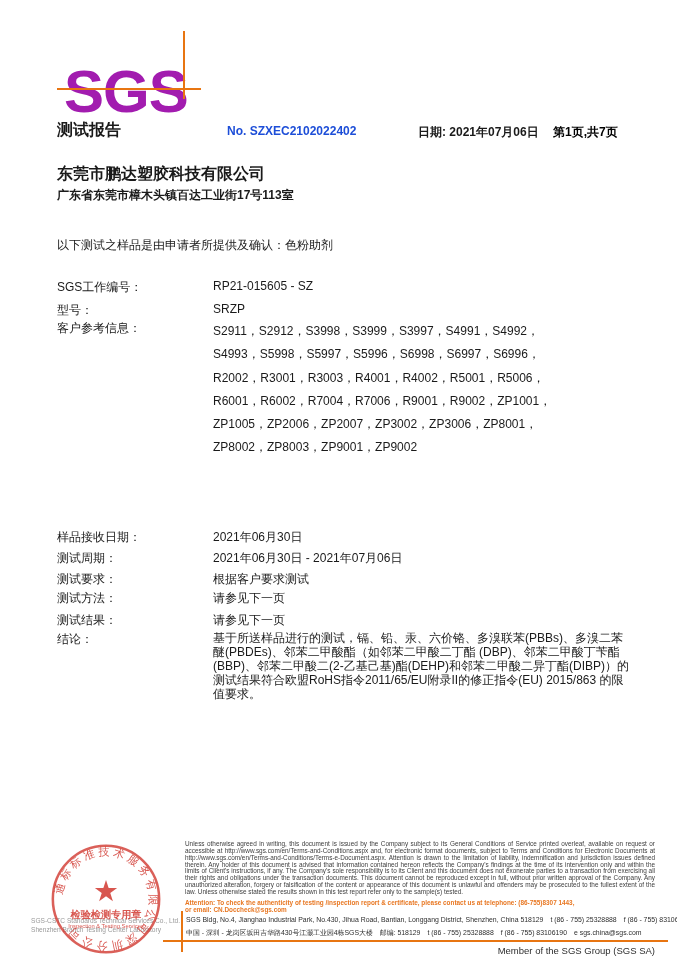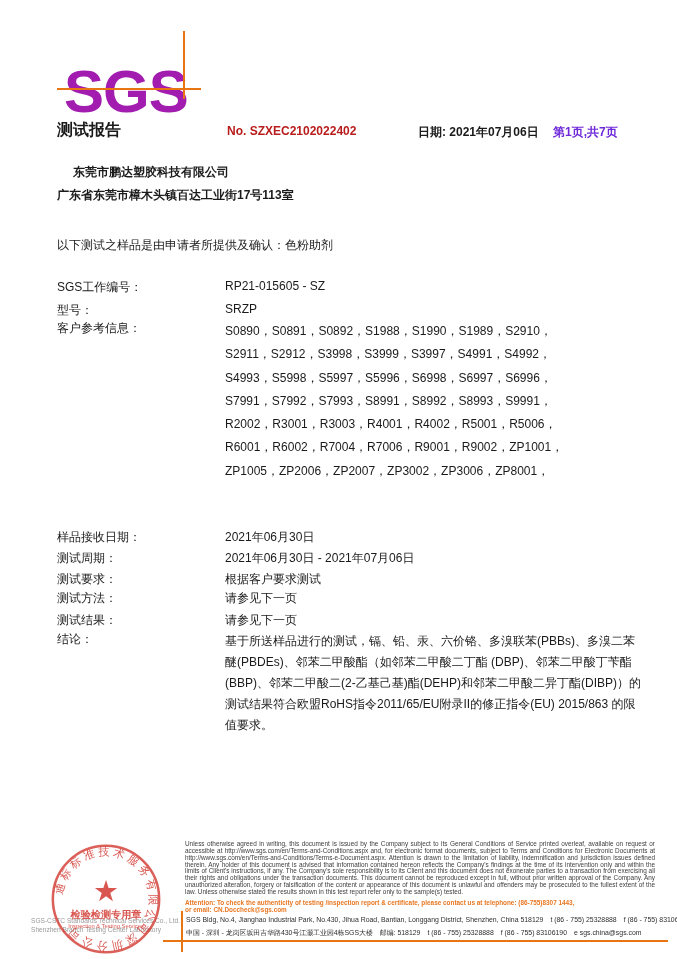--- a/index.html
+++ b/index.html
@@ -8,34 +8,34 @@
   .page { position:relative; width:677px; height:959px; background:#fff; overflow:hidden; }
 
   
   .logo-text { position:absolute; left:64px; top:30px; font-size:60px; line-height:58px;
                font-weight:800; letter-spacing:-1px; color:#a21caf;margin-top:33px; }
   .rule-h { position:absolute; left:57px; top:88px; width:144px; height:2px; background:#e87511; }
   .rule-v { position:absolute; left:183px; top:31px; width:2px; height:68px; background:#e87511; }
 
   .title-row { position:absolute; left:0; top:120px; width:677px; height:22px; }
   .report-title { position:absolute; left:57px; top:0; font-size:16px; font-weight:bold; color:#1a1a1a; }
-  .report-no   { position:absolute; left:227px; top:4px; font-size:12px; font-weight:bold; color:#b91c1c; }
+  .report-no   { position:absolute; left:227px; top:4px; font-size:12px; font-weight:bold; color:#1d4ed8; }
   .report-date { position:absolute; left:418px; top:4px; font-size:12px; font-weight:bold; color:#1a1a1a; }
-  .report-page { position:absolute; left:553px; top:4px; font-size:12px; font-weight:bold; color:#6d28d9; }
+  .report-page { position:absolute; left:553px; top:4px; font-size:12px; font-weight:bold; color:#000000; }
 
-  .applicant-name    { position:absolute; left:57px; top:164px; font-size:12px; font-weight:bold; color:#1a1a1a;margin-left:16px; }
+  .applicant-name    { position:absolute; left:57px; top:164px; font-size:16px; font-weight:bold; color:#1a1a1a; }
   .applicant-address { position:absolute; left:57px; top:187px; font-size:12px; font-weight:bold; color:#1a1a1a; }
 
   
   .intro { position:absolute; left:57px; top:237px; font-size:12px; color:#1a1a1a; }
   .frow  { position:absolute; left:57px; width:590px; font-size:12px; color:#1a1a1a; }
   .frow .lbl { position:absolute; left:0; top:0; }
-  .frow .val { position:absolute; left:168px; top:0; }
+  .frow .val { position:absolute; left:156px; top:0; }
   .refs { line-height:23.3px; }
-  .conclusion-val { width:418px; line-height:21px; }
+  .conclusion-val { width:418px; line-height:14px; }
 
   
   .fdisclaimer { position:absolute; left:185px; top:841px; width:470px; font-size:6.4px;
                  line-height:6.85px; text-align:justify; color:#3d3d3d; }
   .fattention  { position:absolute; left:185px; top:899px; width:470px; font-size:6.4px;
                  line-height:7px; font-weight:bold; color:#e87722; }
   .faddr { position:absolute; left:186px; width:470px; font-size:6.9px; color:#2e2e2e; white-space:nowrap; }
   .faddr span { margin-right:7px; }
   .faddr-en { top:916px; }
   .faddr-cn { top:928px; }
@@ -76,27 +76,26 @@
   </div>
 
   <div class="frow" style="top:302px;">
     <span class="lbl">型号：</span>
     <span class="val">SRZP</span>
   </div>
 
   <div class="frow" style="top:320px;">
     <span class="lbl">客户参考信息：</span>
     <div class="val refs">
-      <div>S0890，S0891，S0892，S1988，S1990，S1989，S2910，</div>
       <div>S2911，S2912，S3998，S3999，S3997，S4991，S4992，</div>
       <div>S4993，S5998，S5997，S5996，S6998，S6997，S6996，</div>
-      <div>S7991，S7992，S7993，S8991，S8992，S8993，S9991，</div>
       <div>R2002，R3001，R3003，R4001，R4002，R5001，R5006，</div>
       <div>R6001，R6002，R7004，R7006，R9001，R9002，ZP1001，</div>
       <div>ZP1005，ZP2006，ZP2007，ZP3002，ZP3006，ZP8001，</div>
+      <div>ZP8002，ZP8003，ZP9001，ZP9002</div>
     </div>
   </div>
 
   <div class="frow" style="top:529px;">
     <span class="lbl">样品接收日期：</span>
     <span class="val">2021年06月30日</span>
   </div>
 
   <div class="frow" style="top:550px;">
     <span class="lbl">测试周期：</span>
@@ -131,20 +130,21 @@
 
   <div class="faddr faddr-en">
     <span>SGS Bldg, No.4, Jianghao Industrial Park, No.430, Jihua Road, Bantian, Longgang District, Shenzhen, China 518129</span><span>t (86 - 755) 25328888</span><span>f (86 - 755) 83106190</span>
   </div>
   <div class="faddr faddr-cn">
     <span>中国 - 深圳 - 龙岗区坂田吉华路430号江灏工业园4栋SGS大楼</span><span>邮编: 518129</span><span>t (86 - 755) 25328888</span><span>f (86 - 755) 83106190</span><span>e sgs.china@sgs.com</span>
   </div>
 
   <div class="foot-rule-v"></div>
   <div class="foot-rule-h"></div>
+  <div class="member-line">Member of the SGS Group (SGS SA)</div>
 
   <div class="stamp-company">
     <div>SGS-CSTC Standards Technical Services Co., Ltd.</div>
     <div>Shenzhen Branch Testing Center Laboratory</div>
   </div>
 
   <svg class="stamp" viewBox="0 0 120 120">
     <defs>
       <path id="ringPath" d="M 60,60 m -45,0 a 45,45 0 1,1 90,0 a 45,45 0 1,1 -90,0"></path>
     </defs>

